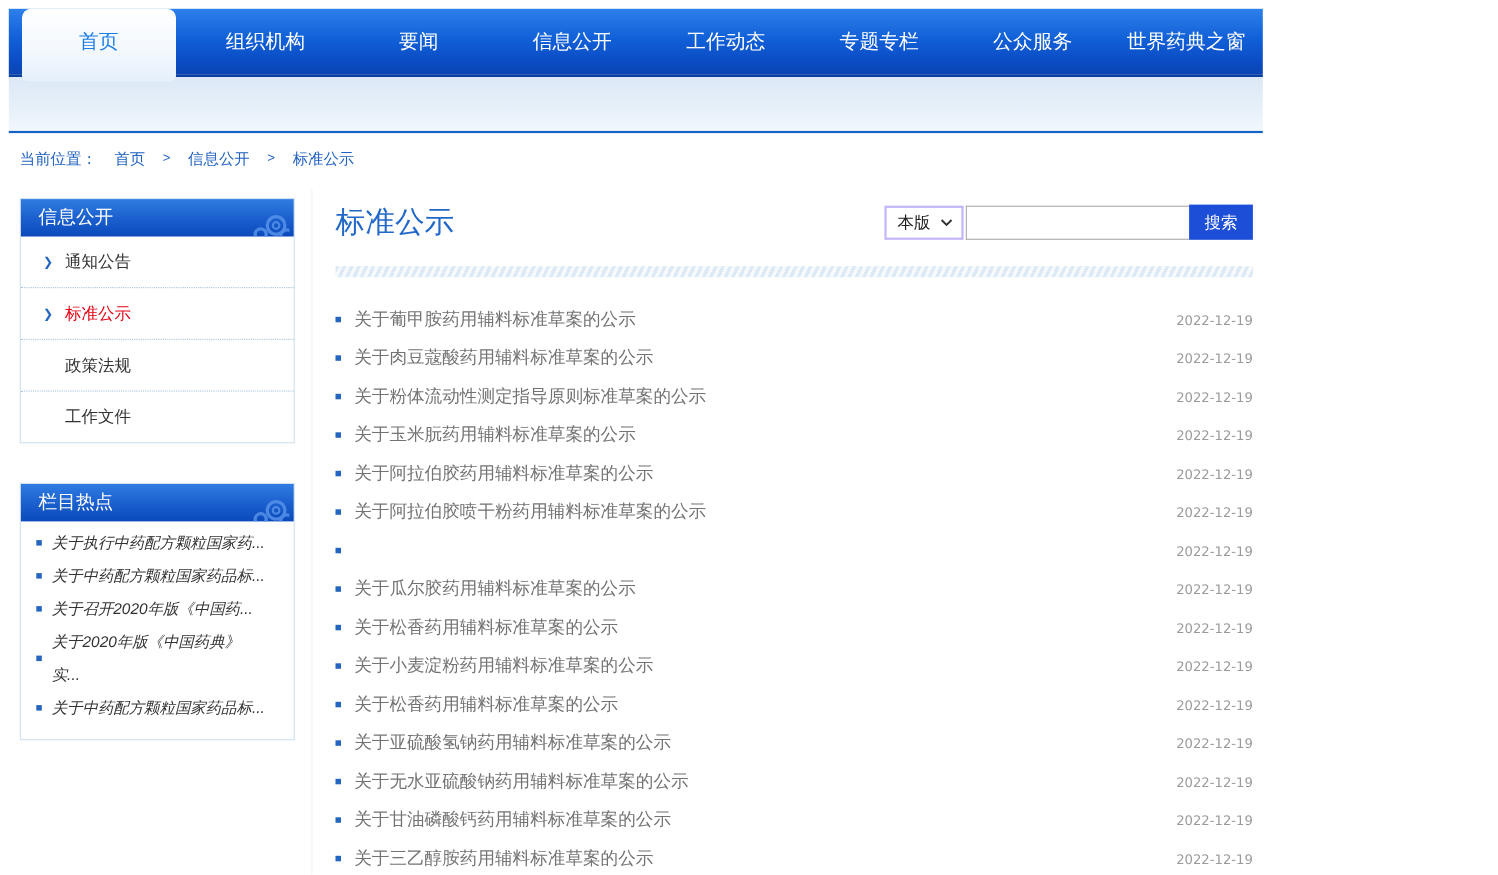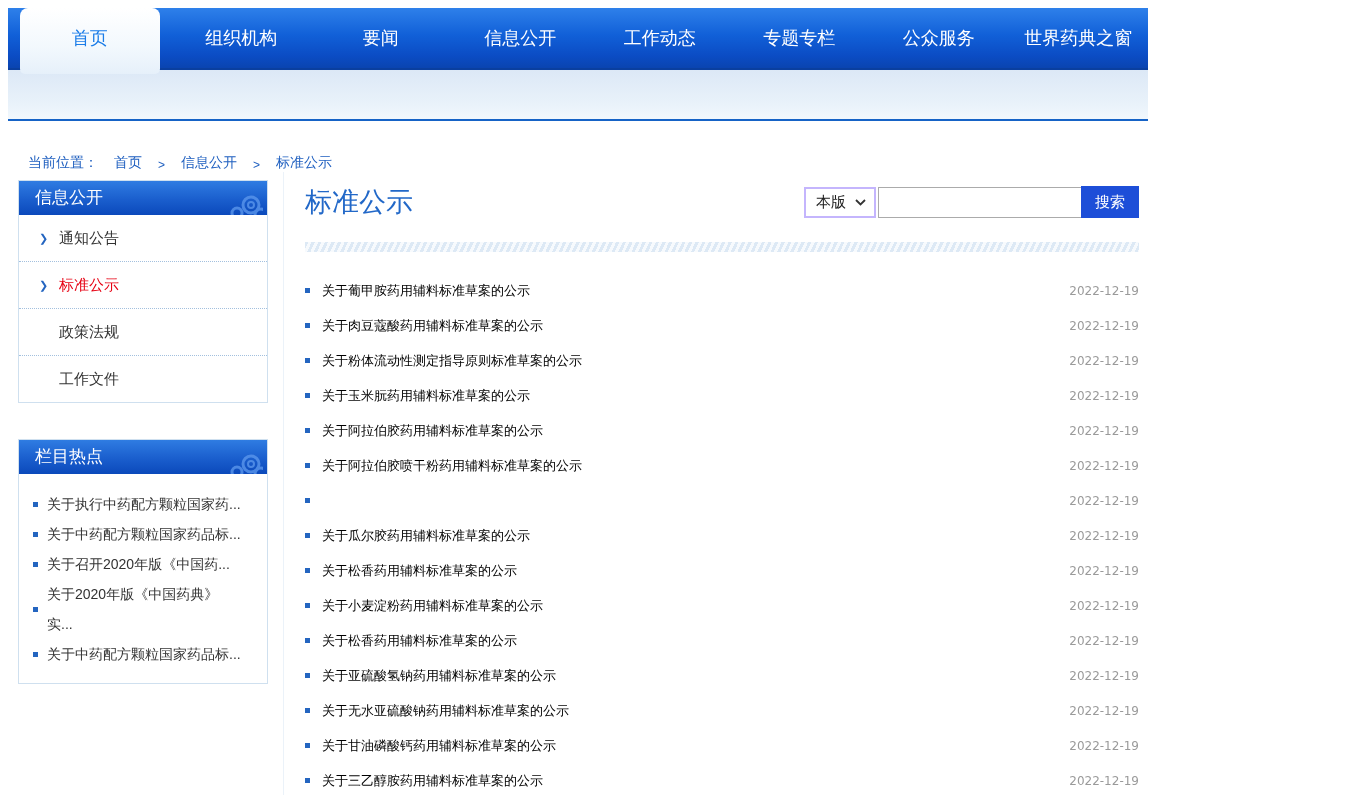--- a/index.html
+++ b/index.html
@@ -51,22 +51,21 @@
     z-index: 1;
   }
 
   
   .breadcrumb {
     padding: 15px 8px 0 18px;
     height: 36px;
     font-size: 14px;
     color: #2060c0;
     display: flex;
-    align-items: flex-end;
-    margin-left: 10px;
+    align-items: flex-start;
   }
   .breadcrumb .crumb { color: #2060c0; margin-right: 16px; cursor: pointer; }
   .breadcrumb .crumb-label { margin-right: 16px; }
   .breadcrumb .sep { color: #2060c0; margin-right: 16px; font-size: 12px; }
 
   
   .content { display: flex; padding: 0 8px 0 18px; align-items: flex-start; }
   .side-col { width: 250px; flex-shrink: 0; }
 
   .side-box {
@@ -94,21 +93,21 @@
     border-bottom: 1px dotted #a3c0de;
     font-size: 15px;
     color: #333333;
     cursor: pointer;
   }
   .menu-item:last-child { border-bottom: none; }
   .menu-arrow { color: #2465c0; font-size: 11px; margin-right: 10px; width: 10px; font-weight: bold; }
   .menu-item.active .menu-label { color: #e60012; }
 
   .hot-box { margin-top: 36px; }
-  .hot-list { padding: 15px 14px 14px 14px; }
+  .hot-list { padding: 4px 14px 14px 14px; font-style: italic; }
   .hot-item { display: flex; align-items: center; cursor: pointer; }
   .hot-bullet {
     width: 5px; height: 5px; background: #2465c0; flex-shrink: 0;
     margin-right: 9px;
   }
   .hot-label {
     font-size: 14px; color: #333333; line-height: 30px;
     white-space: pre-line;
   }
 
@@ -147,21 +146,21 @@
     background: repeating-linear-gradient(
       115deg,
       #dde9f5 0px, #dde9f5 3px,
       #f7fafd 3px, #f7fafd 6px
     );
   }
 
   .news-list { margin-top: 21px; }
   .news-row { display: flex; align-items: center; height: 35px; }
   .news-bullet { width: 5px; height: 5px; background: #2465c0; margin-right: 12px; flex-shrink: 0; }
-  .news-title { font-size: 13px; color: #000000; cursor: pointer; text-align: center; }
+  .news-title { font-size: 16px; color: #737373; cursor: pointer; text-align: center; }
   .news-date { margin-left: auto; font-size: 12px; color: #9a9a9a; font-family: "DejaVu Sans", sans-serif; }
 </style>
 </head>
 <body>
 
 <div class="page">
 
   <div class="nav-wrap">
     <div class="nav-bar">
       <div class="nav-item active">首页</div>

